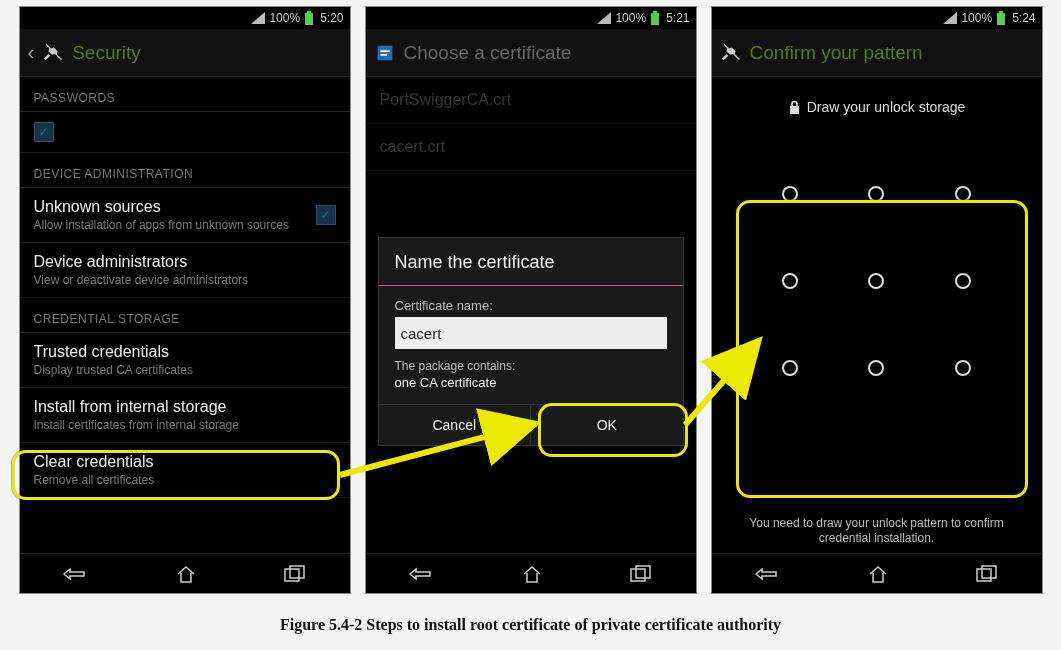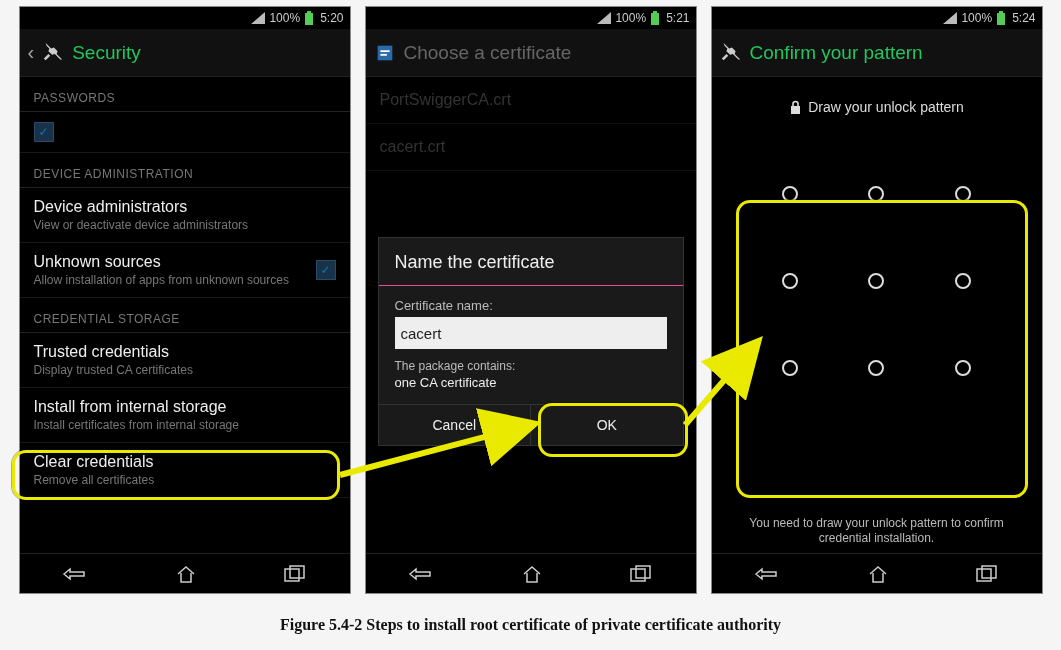--- a/index.html
+++ b/index.html
@@ -46,21 +46,21 @@
     height: 48px;
     background: #111;
     display: flex;
     align-items: center;
     gap: 8px;
     padding: 0 8px;
     border-bottom: 1px solid #222;
   }
   .title-bar .label {
     font-size: 19px;
-    color: #22c55e;
+    color: #4d7c0f;
     font-weight: 400;
   }
   .title-bar .label.dim { color: #666; }
   .back-chevron { color: #aaa; font-size: 20px; }
   
   .content {
     flex: 1;
     background: #000;
     overflow: hidden;
     position: relative;
@@ -246,30 +246,30 @@
       <div class="section-header">PASSWORDS</div>
       <div class="section-divider"></div>
       <div class="item">
         <div class="chk on"></div>
       </div>
 
       <div class="section-header">DEVICE ADMINISTRATION</div>
       <div class="section-divider"></div>
       <div class="item">
         <div class="texts">
+          <div class="title">Unknown sources</div>
+          <div class="sub">Allow installation of apps from unknown sources</div>
+        </div>
+        <div class="chk on"></div>
+      </div>
+      <div class="item">
+        <div class="texts">
           <div class="title">Device administrators</div>
           <div class="sub">View or deactivate device administrators</div>
         </div>
-      </div>
-      <div class="item">
-        <div class="texts">
-          <div class="title">Unknown sources</div>
-          <div class="sub">Allow installation of apps from unknown sources</div>
-        </div>
-        <div class="chk on"></div>
       </div>
 
       <div class="section-header">CREDENTIAL STORAGE</div>
       <div class="section-divider"></div>
       <div class="item">
         <div class="texts">
           <div class="title">Trusted credentials</div>
           <div class="sub">Display trusted CA certificates</div>
         </div>
       </div>
@@ -370,21 +370,21 @@
           <path d="M22 19l-6-6 1-3-4-4-3 1-6-6 1 3 3 3-1 3 4 4 3-1 6 6zM4 20l5-5-2-2-5 5z" fill="#ccc"></path>
         </svg>
       <span class="label confirm-title">Confirm your pattern</span>
     </div>
     <div class="content" style="position:relative;">
       <div class="draw-label">
         <svg width="13" height="15" viewBox="0 0 13 15">
             <rect x="2" y="6" width="9" height="8" fill="#ddd"></rect>
             <path d="M4 6V4a2.5 2.5 0 015 0v2" fill="none" stroke="#ddd" stroke-width="1.6"></path>
           </svg>
-        <span>Draw your unlock pattern</span>
+        <span>Draw your unlock storage</span>
       </div>
       <div class="pattern-grid">
         <div class="pattern-dot"></div>
         <div class="pattern-dot"></div>
         <div class="pattern-dot"></div>
         <div class="pattern-dot"></div>
         <div class="pattern-dot"></div>
         <div class="pattern-dot"></div>
         <div class="pattern-dot"></div>
         <div class="pattern-dot"></div>

